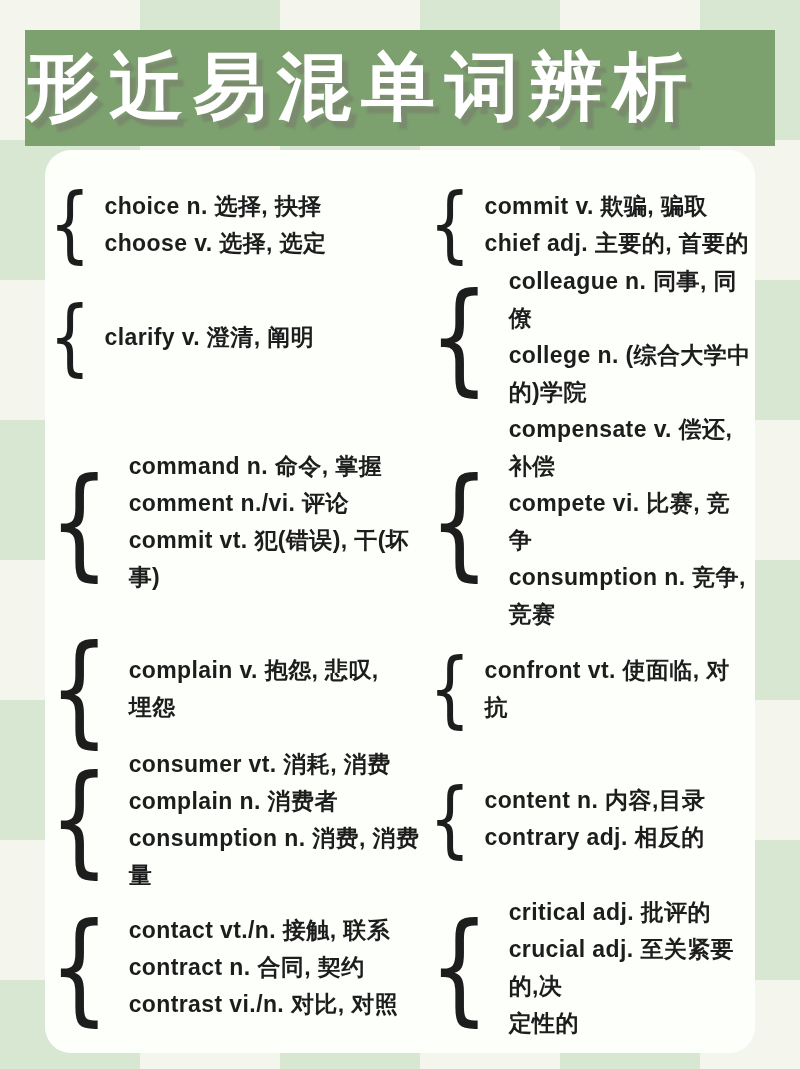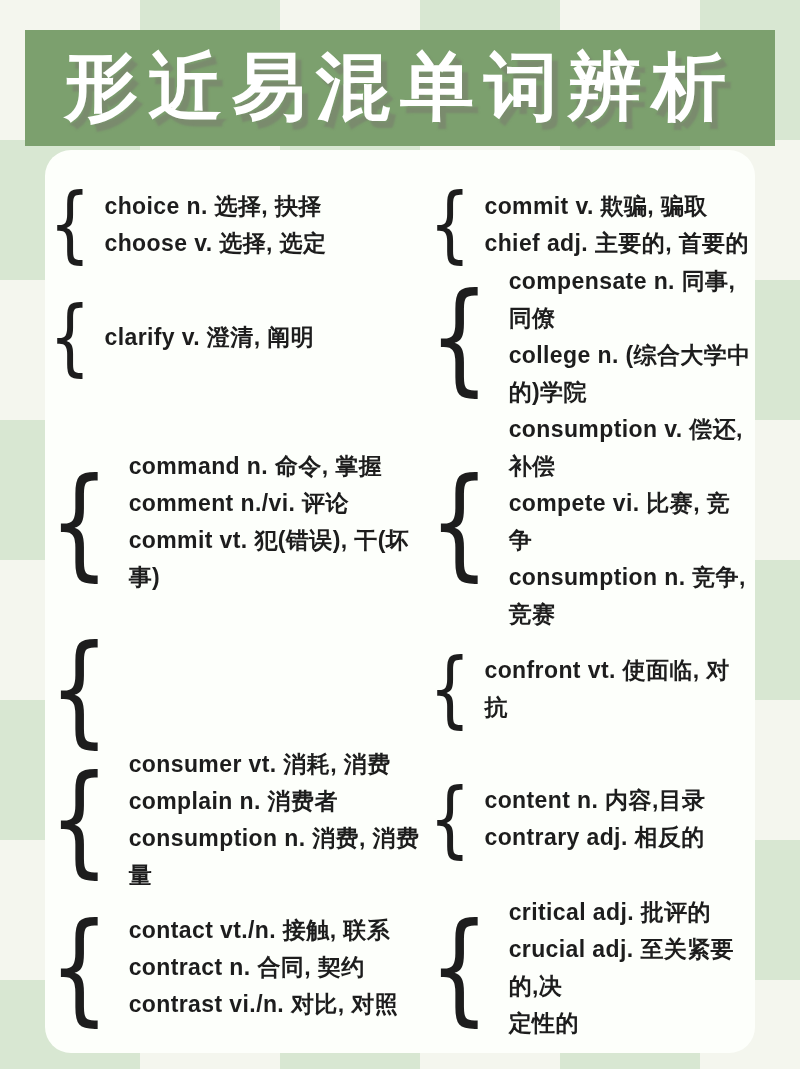--- a/index.html
+++ b/index.html
@@ -13,21 +13,21 @@
     width:800px; height:1069px;
     overflow:hidden;
     
     background: repeating-conic-gradient(#d8e7d2 0% 25%, #f4f6ee 25% 50%);
     background-size: 280px 280px;
   }
   .banner {
     position:absolute; left:25px; top:30px;
     width:750px; height:116px;
     background:#7ca06e;
-    display:flex; align-items:center; justify-content:center;
+    display:flex; align-items:center; 
   }
   .banner h1 {
     margin:0;
     font-size:74px;
     font-weight:900;
     color:#ffffff;
     letter-spacing:10px;
     white-space:nowrap;
     text-shadow: 6px 7px 2px rgba(120,122,110,0.55);
   }
@@ -102,50 +102,52 @@
       <div class="row">
         <section class="group group-left lines-2">
           <span class="brace">{</span>
           <div class="entries">
             <p class="entry">clarify v. 澄清, 阐明</p>
           </div>
         </section>
         <section class="group group-right lines-3">
           <span class="brace">{</span>
           <div class="entries">
-            <p class="entry">compensate n. 同事, 同僚</p>
+            <p class="entry">colleague n. 同事, 同僚</p>
             <p class="entry">college n. (综合大学中
 的)学院</p>
           </div>
         </section>
       </div>
 
       <div class="row">
         <section class="group group-left lines-3">
           <span class="brace">{</span>
           <div class="entries">
             <p class="entry">command n. 命令, 掌握</p>
             <p class="entry">comment n./vi. 评论</p>
             <p class="entry">commit vt. 犯(错误), 干(坏事)</p>
           </div>
         </section>
         <section class="group group-right lines-3">
           <span class="brace">{</span>
           <div class="entries">
-            <p class="entry">consumption v. 偿还, 补偿</p>
+            <p class="entry">compensate v. 偿还, 补偿</p>
             <p class="entry">compete vi. 比赛, 竞争</p>
             <p class="entry">consumption n. 竞争, 竞赛</p>
           </div>
         </section>
       </div>
 
       <div class="row">
         <section class="group group-left lines-3">
           <span class="brace">{</span>
           <div class="entries">
+            <p class="entry">complain v. 抱怨, 悲叹,
+埋怨</p>
           </div>
         </section>
         <section class="group group-right lines-2">
           <span class="brace">{</span>
           <div class="entries">
             <p class="entry">confront vt. 使面临, 对抗</p>
           </div>
         </section>
       </div>
 

